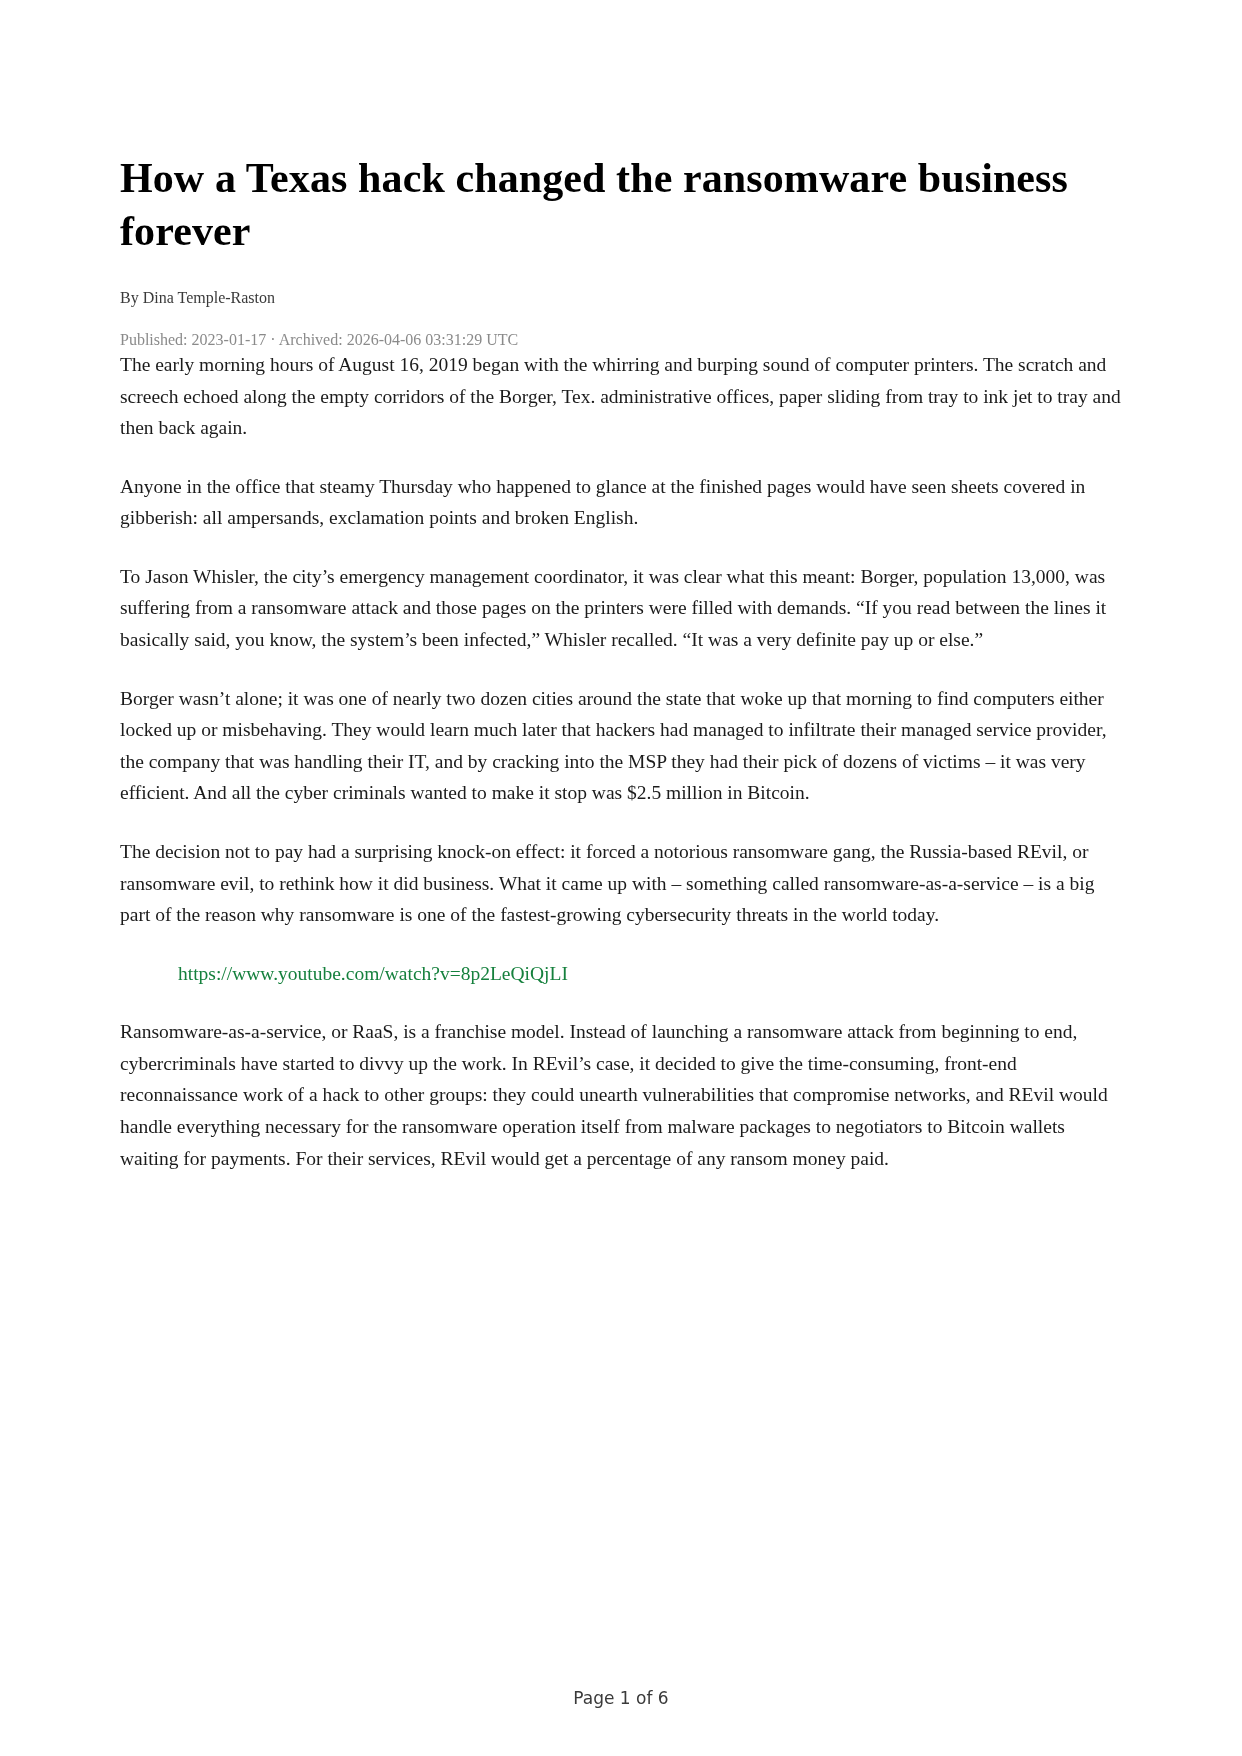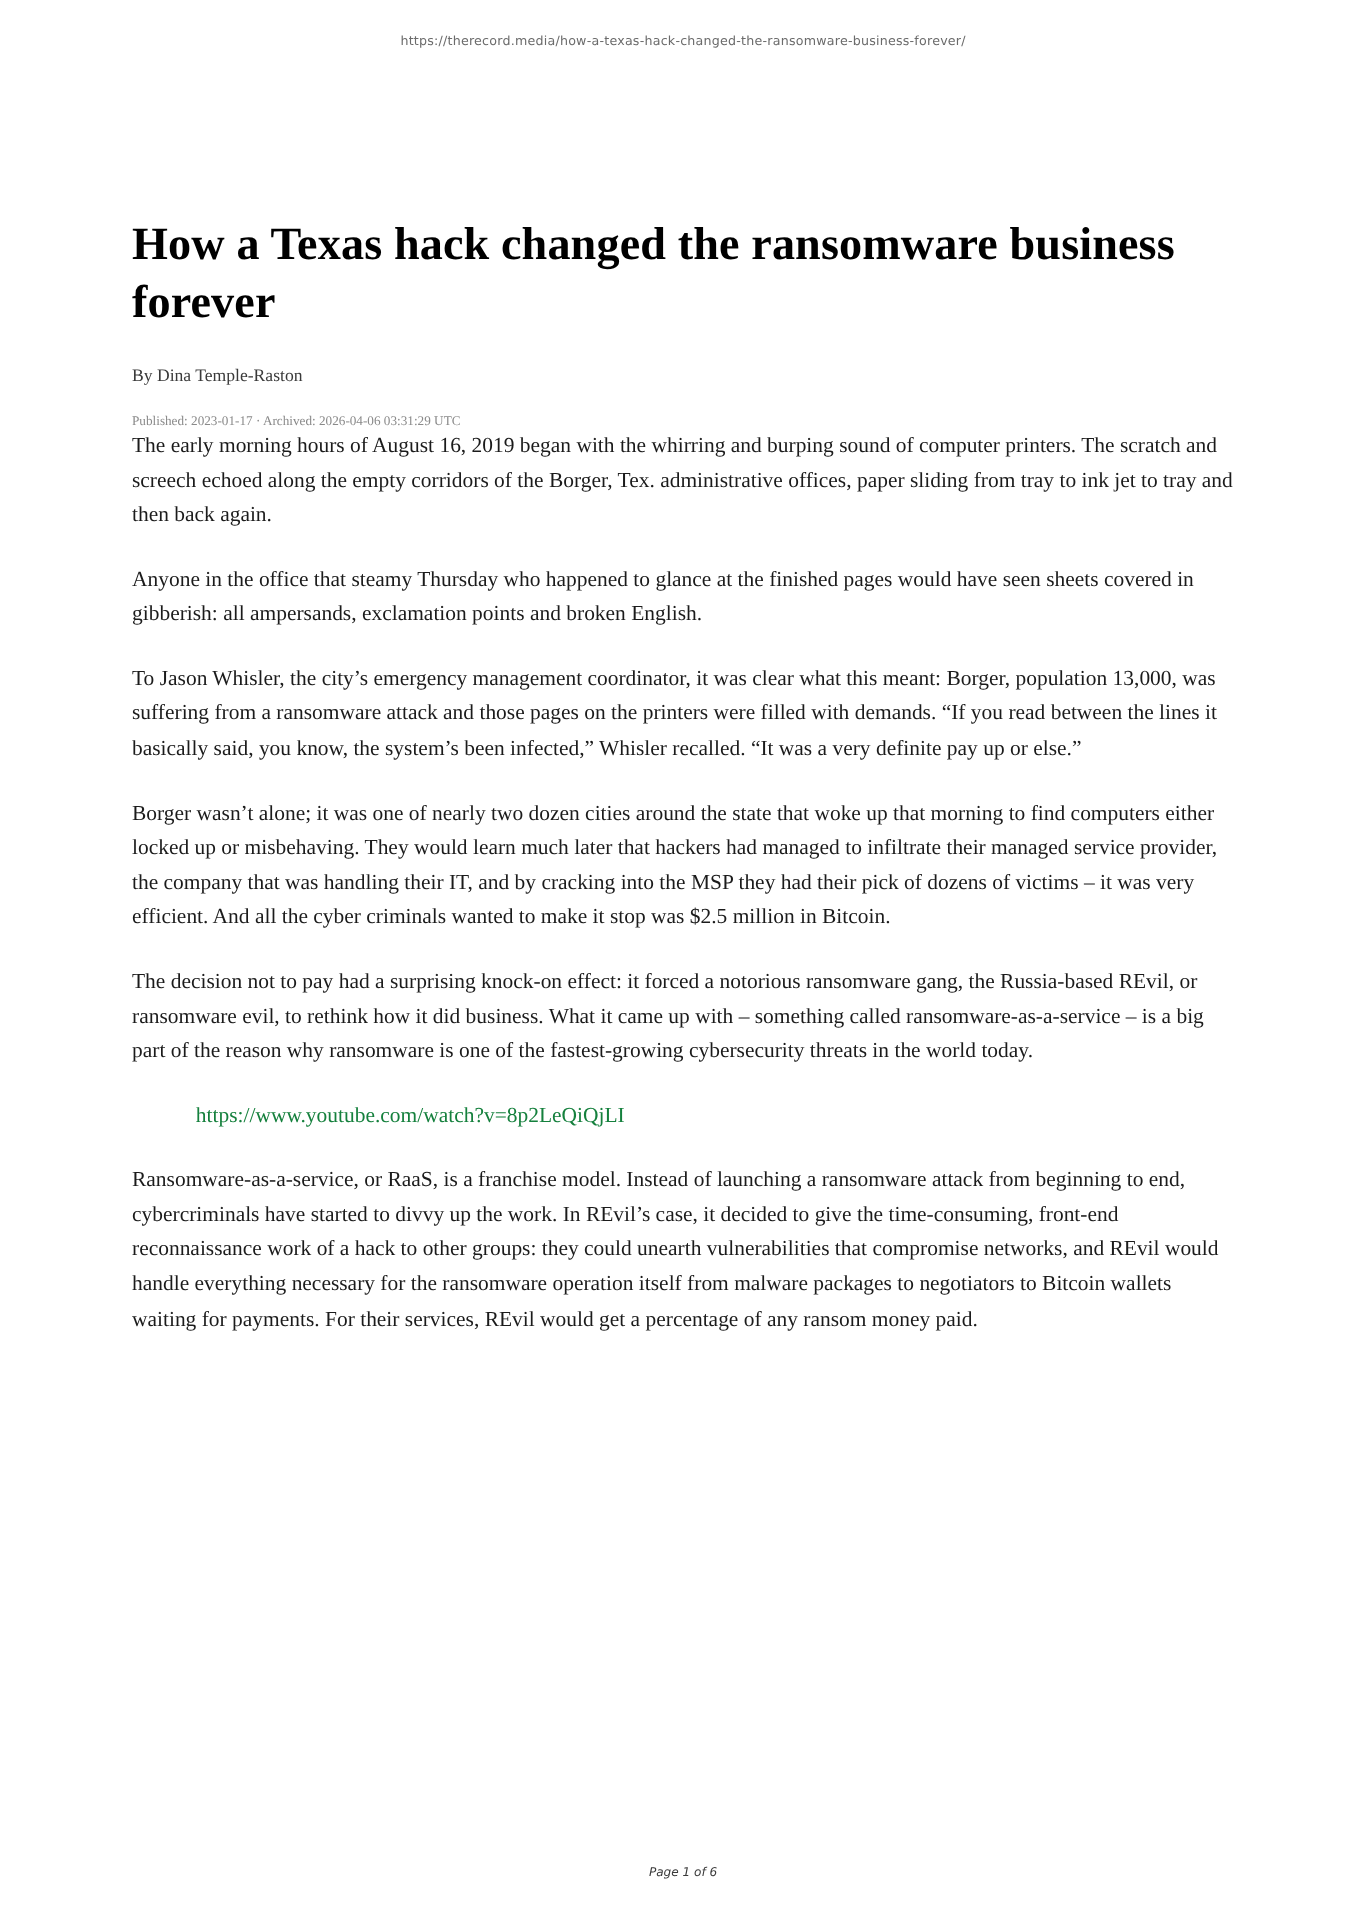--- a/index.html
+++ b/index.html
@@ -32,21 +32,21 @@
     letter-spacing: 0.1px;
     line-height: 1.25;
   }
   .byline {
     margin-top: 32px;
     font-size: 16px;
     color: #3a3a3a;
   }
   .meta {
     margin-top: 24px;
-    font-size: 12px;
+    font-size: 16px;
     color: #8a8a8a;
   }
   .body-text {
   }
   .body-text p {
     margin: 0 0 27px 0;
     font-size: 19.5px;
     line-height: 1.62;
     color: #1b1b1b;
   }
@@ -57,31 +57,29 @@
     color: #15803d;
     text-decoration: none;
   }
   .footer {
     position: absolute;
     bottom: 48px;
     left: 0;
     width: 100%;
     text-align: center;
     font-family: "DejaVu Sans", sans-serif;
-    font-size: 11px;
+    font-size: 17px;
     color: #3a3a3a;
-    font-style: italic;
   }
 </style>
 </head>
 <body>
 
 <div class="page">
 
-  <div class="print-url">https://therecord.media/how-a-texas-hack-changed-the-ransomware-business-forever/</div>
 
   <div class="content">
 
     <h1 class="article-title">How a Texas hack changed the ransomware business forever</h1>
 
     <div class="byline">By Dina Temple-Raston</div>
 
     <div class="meta">Published: 2023-01-17 · Archived: 2026-04-06 03:31:29 UTC</div>
 
     <div class="body-text">

